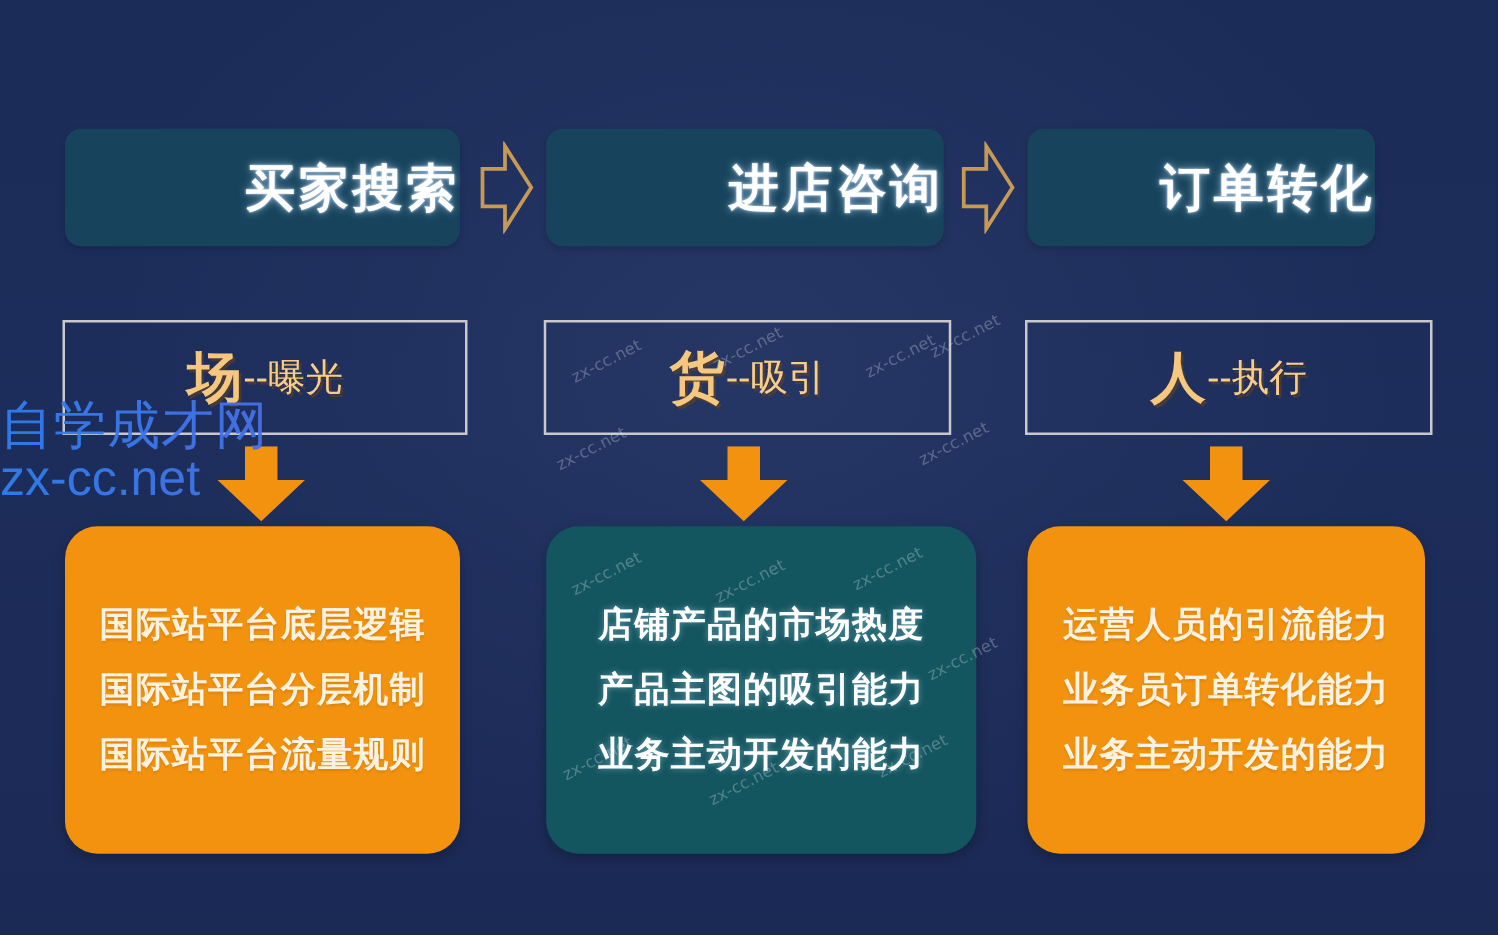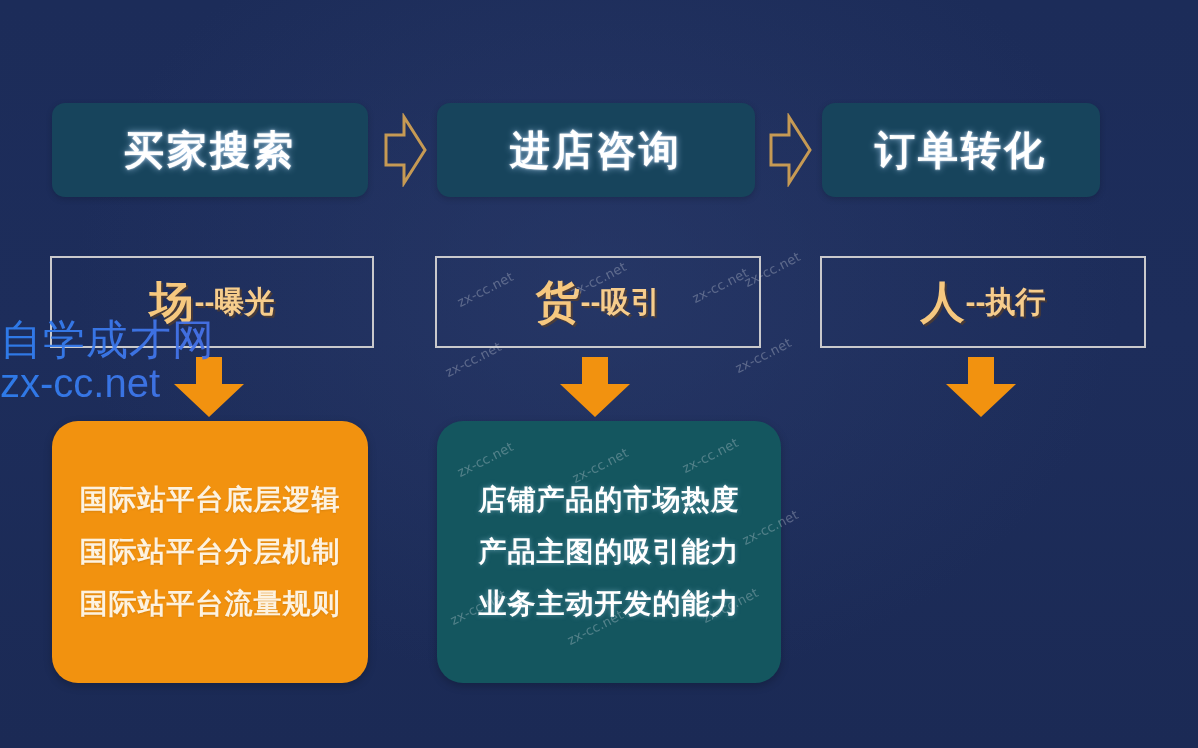--- a/index.html
+++ b/index.html
@@ -81,21 +81,21 @@
 
   
   .header-box {
     position: absolute;
     top: 103px;
     height: 94px;
     background: #17445c;
     border-radius: 13px;
     display: flex;
     align-items: center;
-    justify-content: center;
+    justify-content: flex-end;
     z-index: 20;
     box-shadow: 0 2px 6px rgba(0,0,0,.18);
   }
   .header-box .hb-text {
     color: #ffffff;
     font-size: 40px;
     font-weight: bold;
     letter-spacing: 3px;
     text-shadow: 0 0 7px rgba(180,215,255,.75), 0 0 2px rgba(255,255,255,.9);
   }
@@ -136,21 +136,21 @@
     text-shadow: 2px 2px 0 rgba(120,70,10,.45);
   }
   .ob-big {
     font-size: 44px;
     font-weight: bold;
     letter-spacing: 1px;
     color: #f6c87f;
   }
   .ob-small {
     font-size: 30px;
-    font-weight: bold;
+    font-weight: normal;
     letter-spacing: 0px;
     color: #f7cd8c;
   }
 
   
   .down-arrow {
     position: absolute;
     width: 74px;
     height: 62px;
     z-index: 25;
@@ -257,20 +257,25 @@
     <div class="card-line">国际站平台分层机制</div>
     <div class="card-line">国际站平台流量规则</div>
   </div>
 
   <div class="content-card" id="content-card-2">
     <div class="card-line">店铺产品的市场热度</div>
     <div class="card-line">产品主图的吸引能力</div>
     <div class="card-line">业务主动开发的能力</div>
   </div>
 
+  <div class="content-card" id="content-card-3">
+    <div class="card-line">运营人员的引流能力</div>
+    <div class="card-line">业务员订单转化能力</div>
+    <div class="card-line">业务主动开发的能力</div>
+  </div>
 
   <div id="watermark-layer">
       <div class="wm-tile" style="left: 455px; top: 282px;">zx-cc.net</div>
       <div class="wm-tile" style="left: 568px; top: 272px;">zx-cc.net</div>
       <div class="wm-tile" style="left: 690px; top: 278px;">zx-cc.net</div>
       <div class="wm-tile" style="left: 742px; top: 262px;">zx-cc.net</div>
       <div class="wm-tile" style="left: 443px; top: 352px;">zx-cc.net</div>
       <div class="wm-tile" style="left: 733px; top: 348px;">zx-cc.net</div>
       <div class="wm-tile" style="left: 455px; top: 452px;">zx-cc.net</div>
       <div class="wm-tile" style="left: 570px; top: 458px;">zx-cc.net</div>

